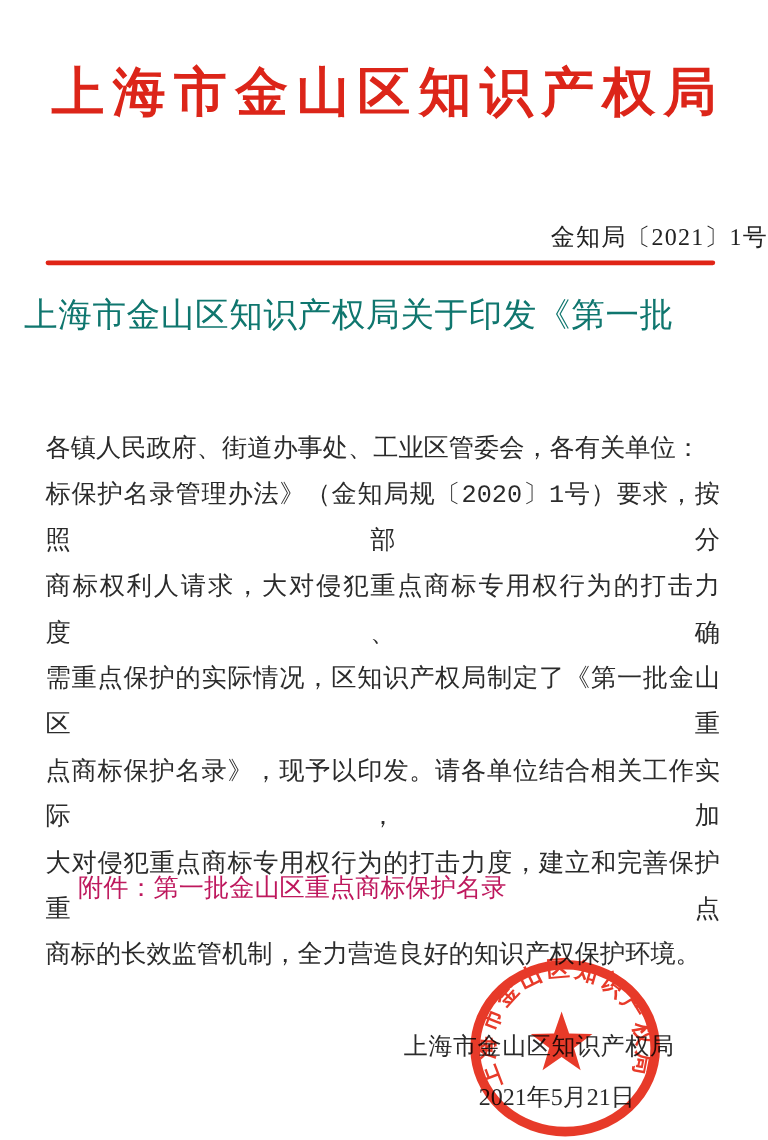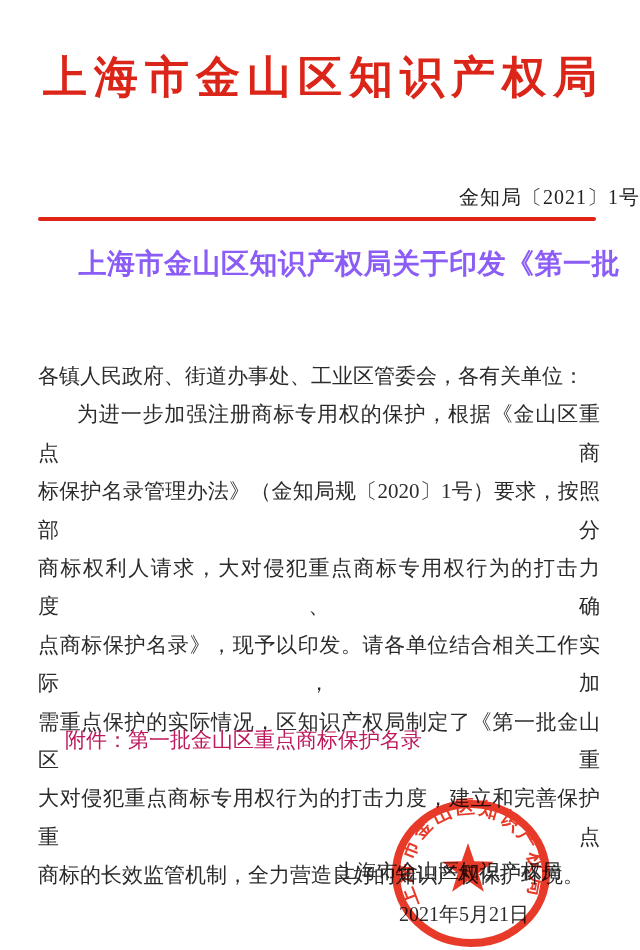--- a/index.html
+++ b/index.html
@@ -49,38 +49,38 @@
     height: 4px;
     background: #e02416;
     border-radius: 2px;
   }
   
   .doc-title {
     position: absolute;
     top: 245px;
     left: 20px;
     width: 600px;
-    text-align: right;
+    text-align: left;
     font-size: 28px;
-    font-weight: bold;
+    font-weight: normal;
     line-height: 38.5px;
-    color: #8b5cf6;
+    color: #0f766e;
     letter-spacing: 0.5px;
   }
   
   .doc-body {
     position: absolute;
     top: 357px;
     left: 38px;
     width: 562px;
     font-size: 21px;
     line-height: 38.4px;
     color: #2b2b2b;
   }
-  .line { white-space: nowrap; }
+  .line { white-space: nowrap; font-family: Liberation Mono, monospace; }
   .line.indent { text-indent: 39px; }
   .line.just {
     white-space: normal;
     text-align: justify;
     text-align-last: justify;
     text-justify: inter-character;
   }
   
   .attachment {
     position: absolute;
@@ -141,25 +141,24 @@
   <div class="doc-number">金知局〔2021〕1号</div>
 
   <div class="red-rule"></div>
 
   <div class="doc-title">
     <div>上海市金山区知识产权局关于印发《第一批</div>
   </div>
 
   <div class="doc-body">
     <div class="line">各镇人民政府、街道办事处、工业区管委会，各有关单位：</div>
-    <div class="line indent just">为进一步加强注册商标专用权的保护，根据《金山区重点商</div>
     <div class="line just">标保护名录管理办法》（金知局规〔2020〕1号）要求，按照部分</div>
     <div class="line just">商标权利人请求，大对侵犯重点商标专用权行为的打击力度、确</div>
+    <div class="line just">需重点保护的实际情况，区知识产权局制定了《第一批金山区重</div>
     <div class="line just">点商标保护名录》，现予以印发。请各单位结合相关工作实际，加</div>
-    <div class="line just">需重点保护的实际情况，区知识产权局制定了《第一批金山区重</div>
     <div class="line just">大对侵犯重点商标专用权行为的打击力度，建立和完善保护重点</div>
     <div class="line">商标的长效监管机制，全力营造良好的知识产权保护环境。</div>
   </div>
 
   <div class="attachment">附件：第一批金山区重点商标保护名录</div>
 
   <div class="signature">上海市金山区知识产权局</div>
 
   <div class="sign-date">2021年5月21日</div>
 

